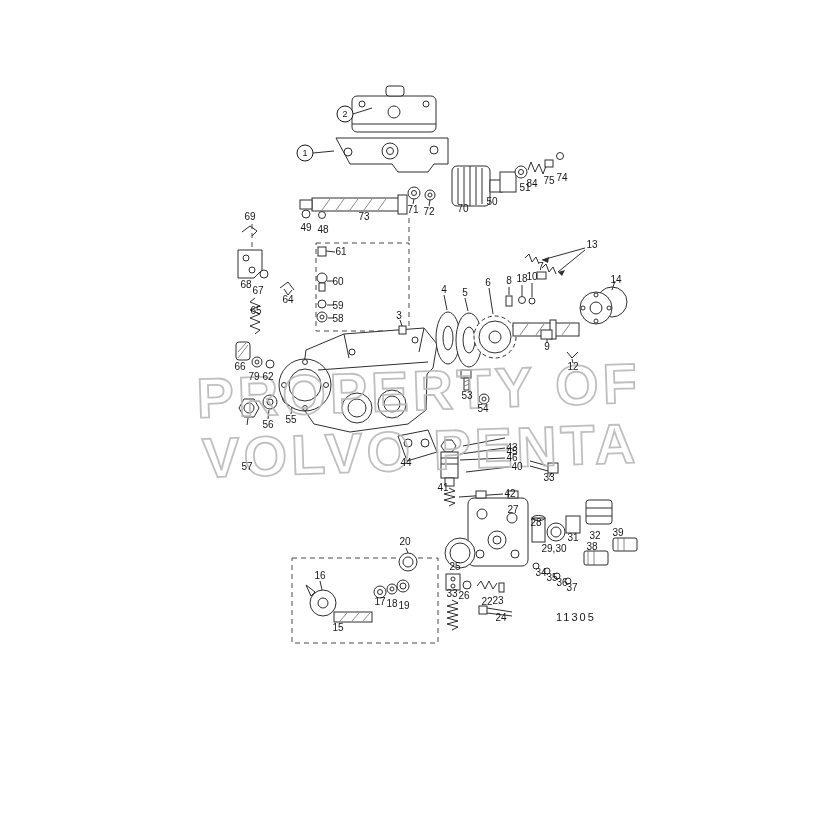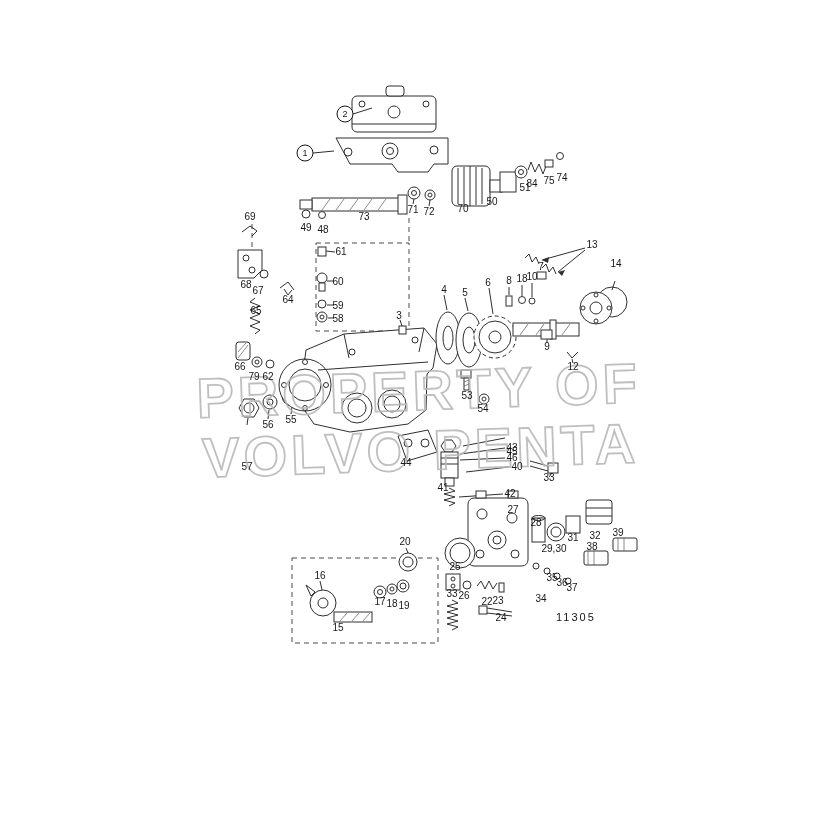--- a/index.html
+++ b/index.html
@@ -327,41 +327,41 @@
       <span class="callout" style="left: 338px; top: 319px;">58</span>
       <span class="callout" style="left: 399px; top: 316px;">3</span>
       <span class="callout" style="left: 444px; top: 290px;">4</span>
       <span class="callout" style="left: 465px; top: 293px;">5</span>
       <span class="callout" style="left: 488px; top: 283px;">6</span>
       <span class="callout" style="left: 509px; top: 281px;">8</span>
       <span class="callout" style="left: 522px; top: 279px;">18</span>
       <span class="callout" style="left: 532px; top: 277px;">10</span>
       <span class="callout" style="left: 541px; top: 267px;">7</span>
       <span class="callout" style="left: 592px; top: 245px;">13</span>
-      <span class="callout" style="left: 616px; top: 264px;">14</span>
+      <span class="callout" style="left: 616px; top: 280px;">14</span>
       <span class="callout" style="left: 547px; top: 347px;">9</span>
       <span class="callout" style="left: 573px; top: 367px;">12</span>
       <span class="callout" style="left: 467px; top: 396px;">53</span>
       <span class="callout" style="left: 483px; top: 409px;">54</span>
       <span class="callout" style="left: 406px; top: 463px;">44</span>
       <span class="callout" style="left: 512px; top: 452px;">45</span>
       <span class="callout" style="left: 512px; top: 448px;">43</span>
       <span class="callout" style="left: 512px; top: 458px;">46</span>
       <span class="callout" style="left: 517px; top: 467px;">40</span>
       <span class="callout" style="left: 443px; top: 488px;">41</span>
       <span class="callout" style="left: 510px; top: 494px;">42</span>
       <span class="callout" style="left: 549px; top: 478px;">33</span>
       <span class="callout" style="left: 513px; top: 510px;">27</span>
       <span class="callout" style="left: 536px; top: 523px;">28</span>
       <span class="callout" style="left: 554px; top: 549px;">29,30</span>
       <span class="callout" style="left: 573px; top: 538px;">31</span>
       <span class="callout" style="left: 595px; top: 524px; margin-top: 12px;">32</span>
       <span class="callout" style="left: 592px; top: 547px;">38</span>
       <span class="callout" style="left: 618px; top: 533px;">39</span>
-      <span class="callout" style="left: 541px; top: 573px; margin-top: 26px;">34</span>
+      <span class="callout" style="left: 541px; top: 573px;">34</span>
       <span class="callout" style="left: 552px; top: 578px;">35</span>
       <span class="callout" style="left: 562px; top: 583px;">36</span>
       <span class="callout" style="left: 572px; top: 588px;">37</span>
       <span class="callout" style="left: 320px; top: 576px;">16</span>
       <span class="callout" style="left: 405px; top: 542px;">20</span>
       <span class="callout" style="left: 455px; top: 567px;">25</span>
       <span class="callout" style="left: 338px; top: 628px;">15</span>
       <span class="callout" style="left: 380px; top: 602px;">17</span>
       <span class="callout" style="left: 392px; top: 604px;">18</span>
       <span class="callout" style="left: 404px; top: 606px;">19</span>

